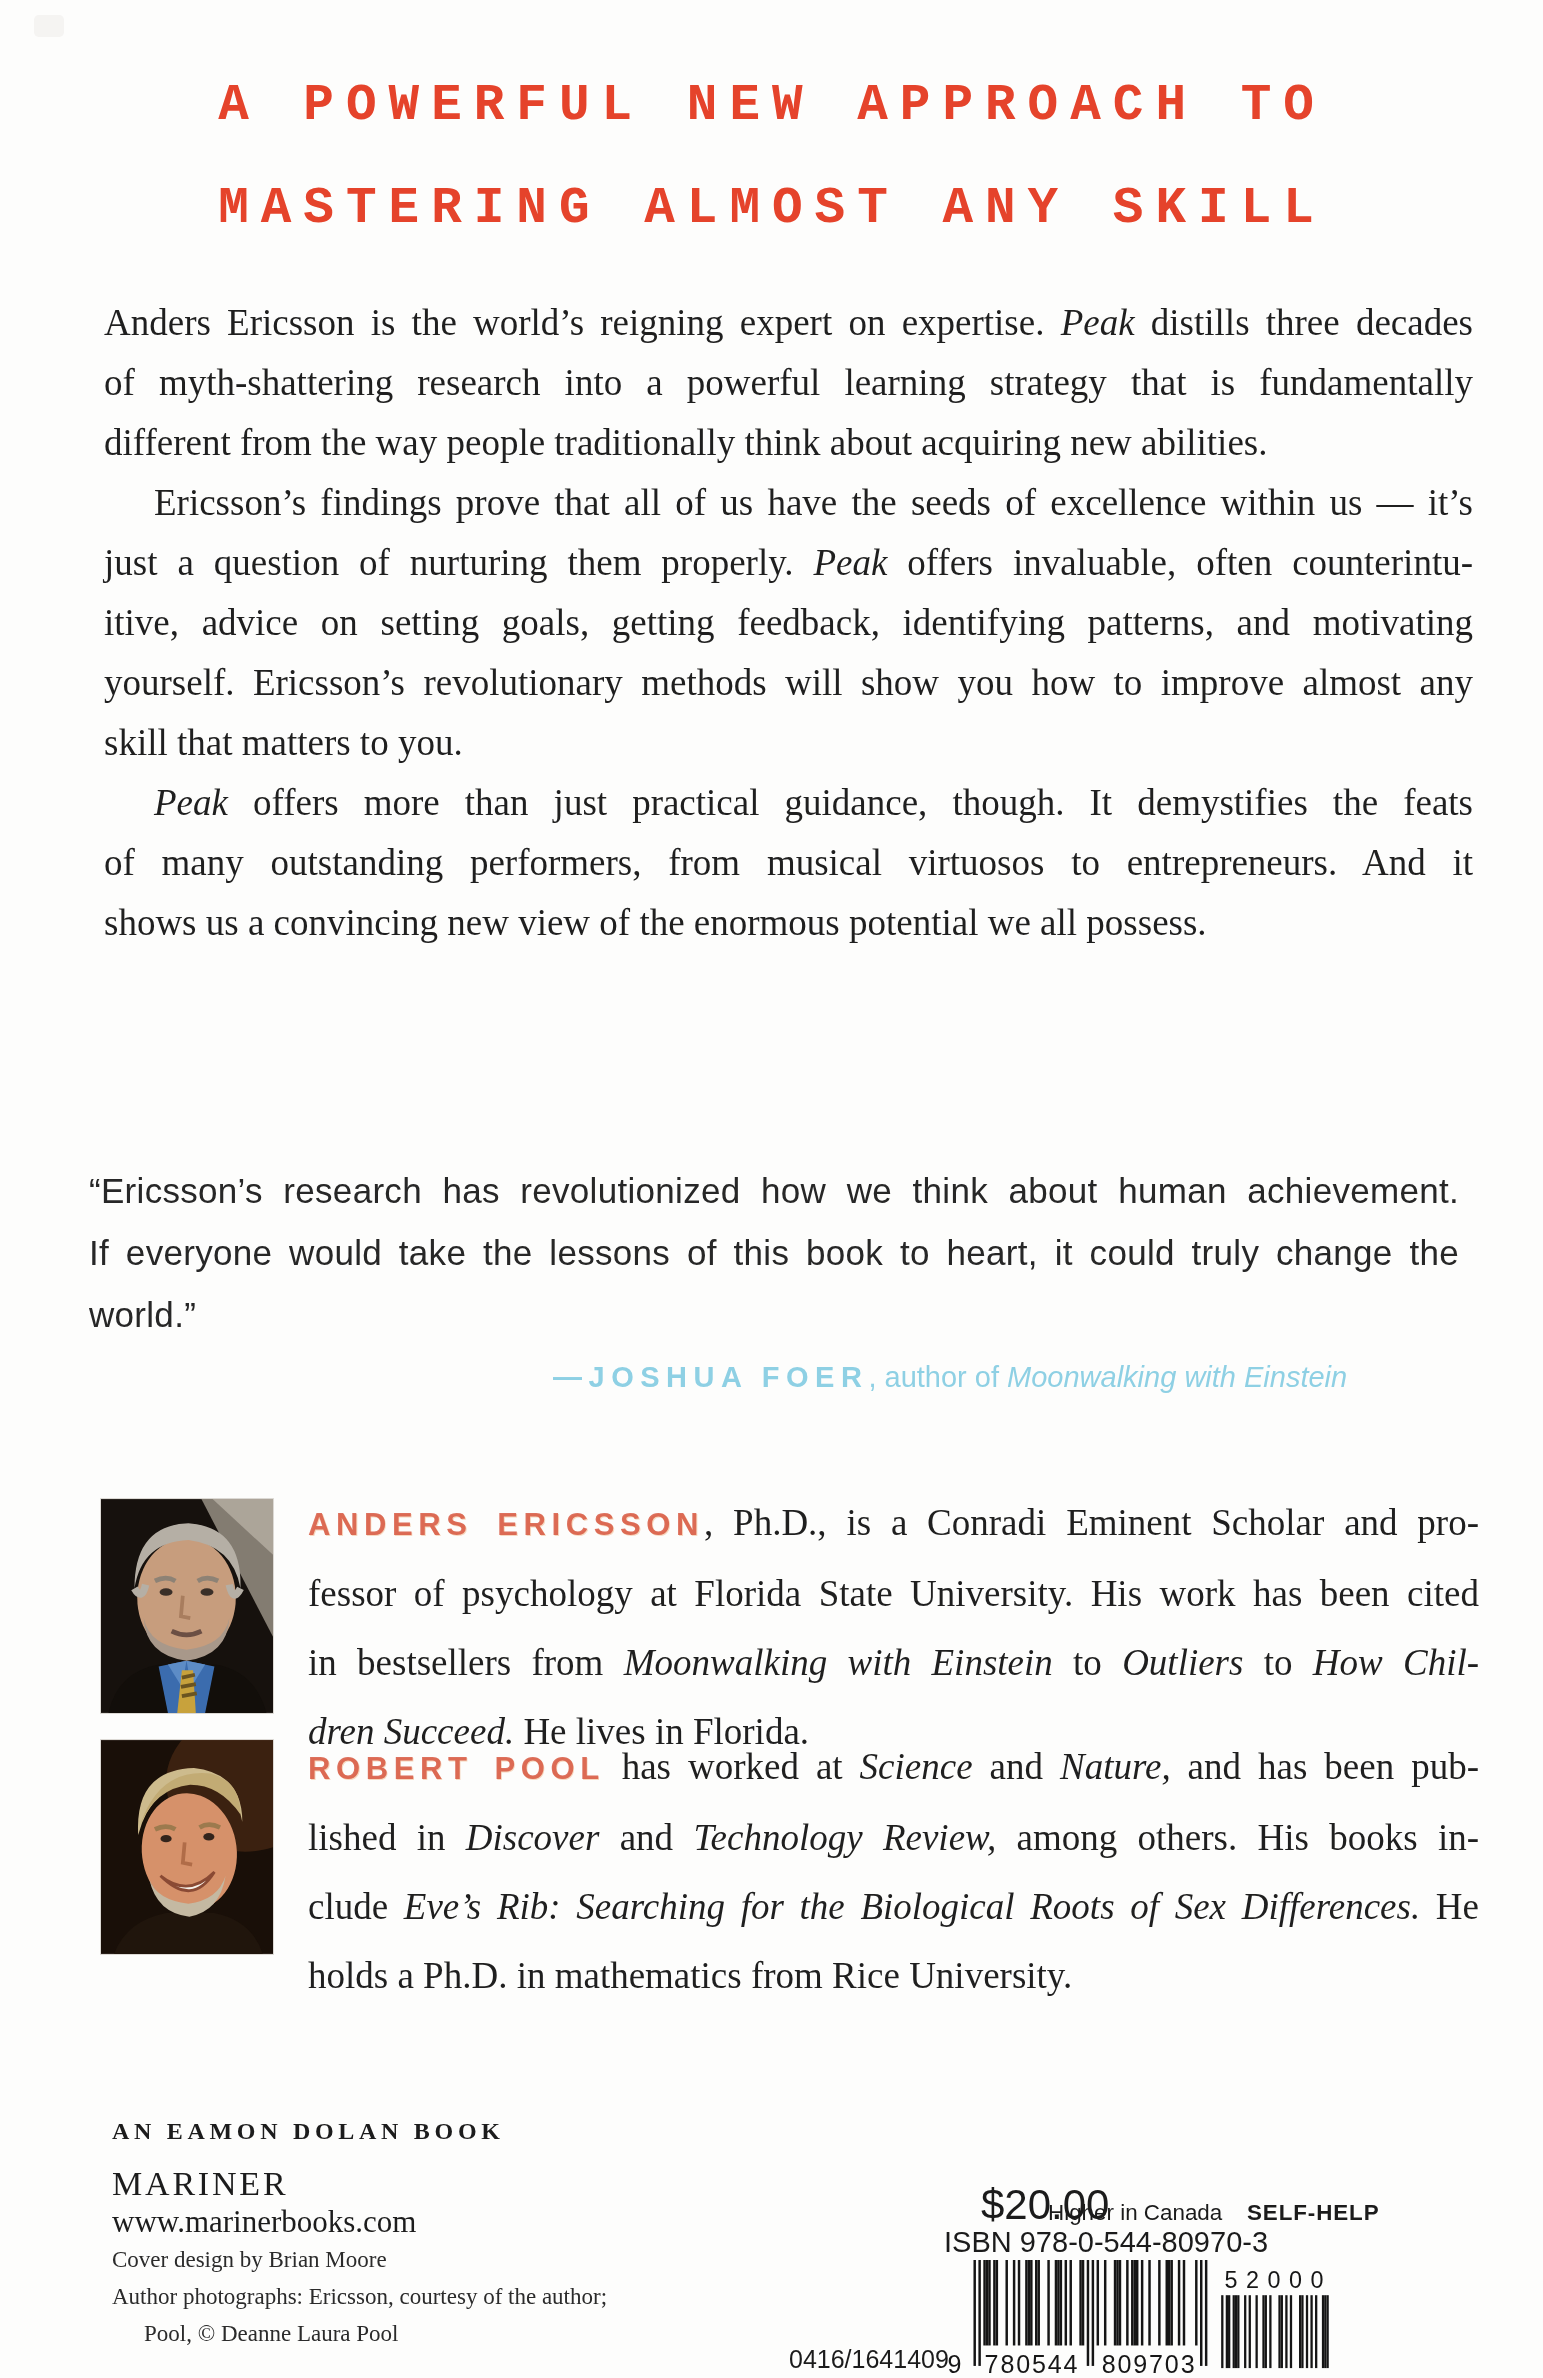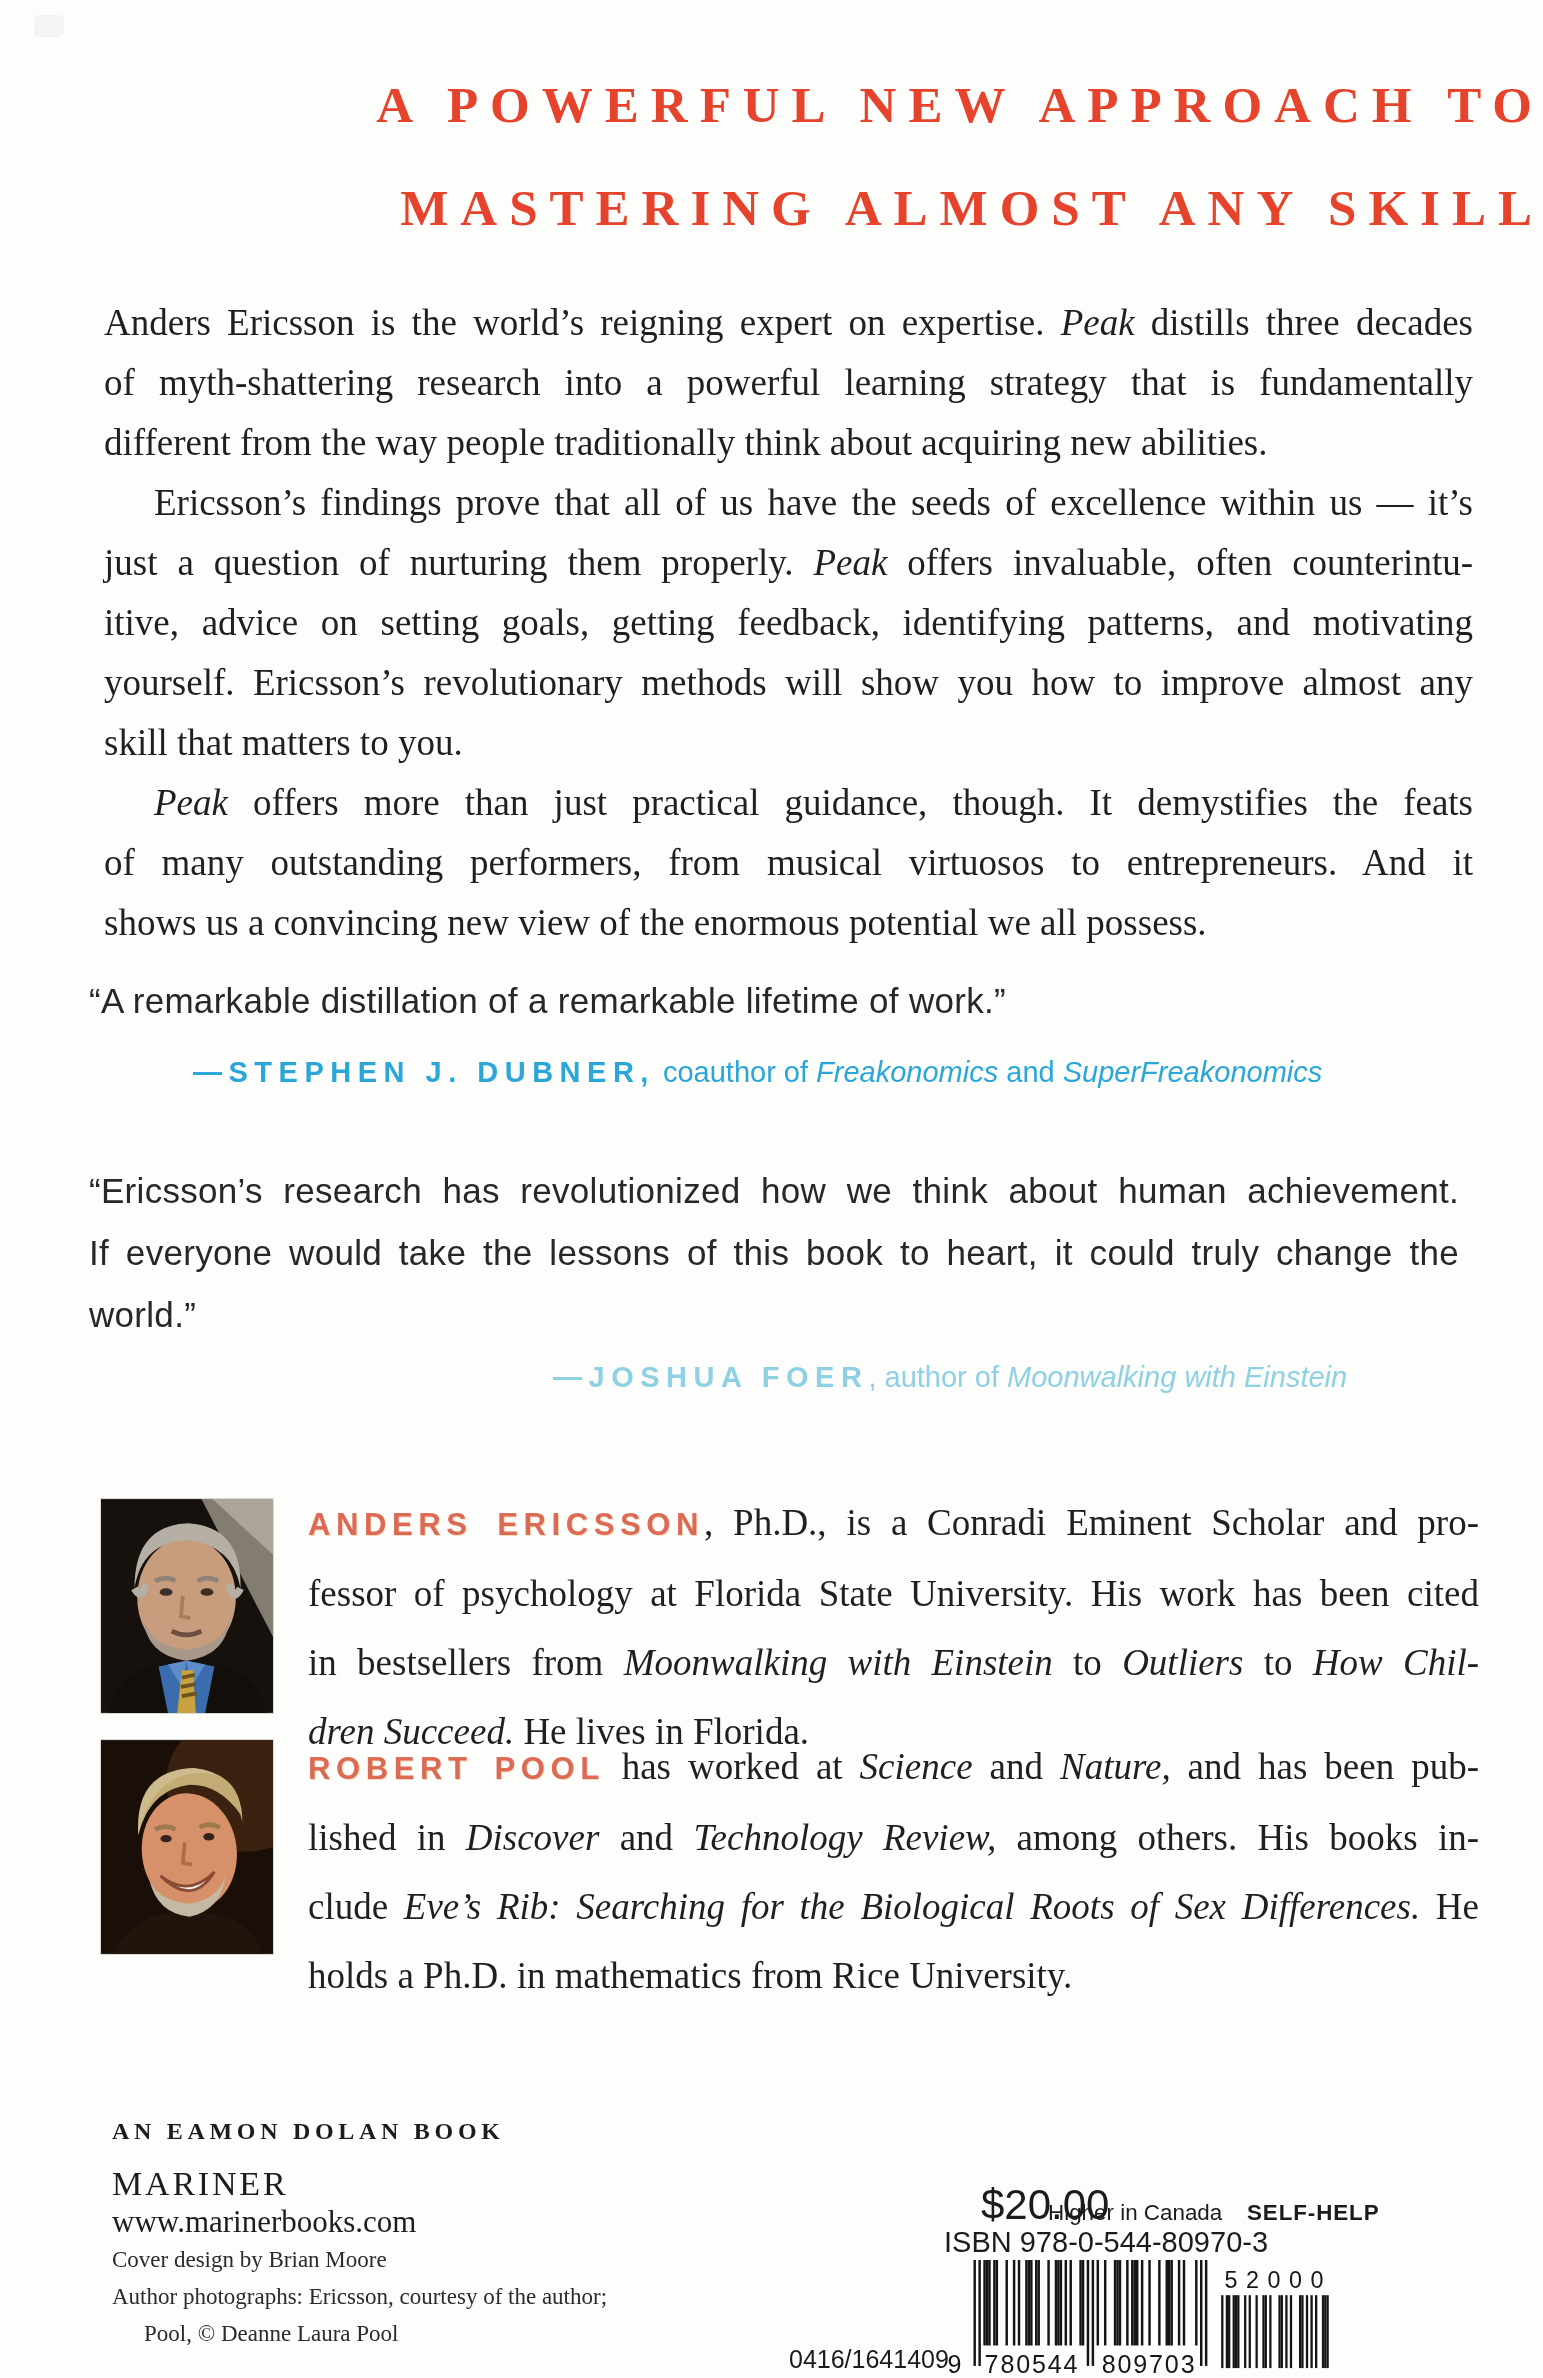--- a/index.html
+++ b/index.html
@@ -1,22 +1,22 @@
 <!DOCTYPE html>
 <html style="font-size:15px"><head>
 <meta charset="utf-8">
 <style>
   html,body{margin:0;padding:0;background:#e9e9e9;}
   .page{position:relative;width:1544px;height:2378px;background:#fefefdff;background:#fdfdfc;overflow:hidden;
         font-family:"Liberation Serif",serif;color:#212121;}
   .smudge{position:absolute;left:34px;top:15px;width:30px;height:22.4px;background:#f5f4f2;border-radius:4.7px;}
 
   
-  .headline{position:absolute;top:54px;left:0;width:100%;text-align:right;
-            font-family:Liberation Serif, serif;font-weight:700;font-size:51px;line-height:103px;
+  .headline{position:absolute;top:54px;left:0;width:100%;text-align:center;
+            font-family:Liberation Mono, monospace;font-weight:700;font-size:51px;line-height:103px;
             letter-spacing:12px;}
 
   
   .ln{text-align:justify;text-align-last:justify;white-space:normal;}
   .ln.last{text-align-last:left;}
 
   
   .body-copy{position:absolute;top:293px;left:104px;width:1369px;
              font-size:37px;color:#1f1f1f;}
   .body-copy .ln{line-height:60px;}
@@ -88,26 +88,20 @@
         <div class="ln"><span>yourself. Ericsson’s revolutionary methods will show you how to improve almost any</span></div>
         <div class="ln last"><span>skill that matters to you.</span></div>
       </div>
       <div class="para indent">
         <div class="ln"><span class="r-it">Peak</span><span> offers more than just practical guidance, though. It demystifies the feats</span></div>
         <div class="ln"><span>of many outstanding performers, from musical virtuosos to entrepreneurs. And it</span></div>
         <div class="ln last"><span>shows us a convincing new view of the enormous potential we all possess.</span></div>
       </div>
     </div>
 
-  <div class="quote q1">
-    <div>
-        <div class="ln last"><span>“A remarkable distillation of a remarkable lifetime of work.”</span></div>
-      </div>
-    <div class="attr"><span class="r-qname">—STEPHEN J. DUBNER,</span><span class="r-qr"> coauthor of </span><span class="r-qi">Freakonomics</span><span class="r-qr"> and </span><span class="r-qi">SuperFreakonomics</span></div>
-  </div>
 
   <div class="quote q2">
     <div>
         <div class="ln"><span>“Ericsson’s research has revolutionized how we think about human achievement.</span></div>
         <div class="ln"><span>If everyone would take the lessons of this book to heart, it could truly change the</span></div>
         <div class="ln last"><span>world.”</span></div>
       </div>
     <div class="attr"><span class="r-qname">—JOSHUA FOER</span><span class="r-qr">, author of </span><span class="r-qi">Moonwalking with Einstein</span></div>
   </div>
 

